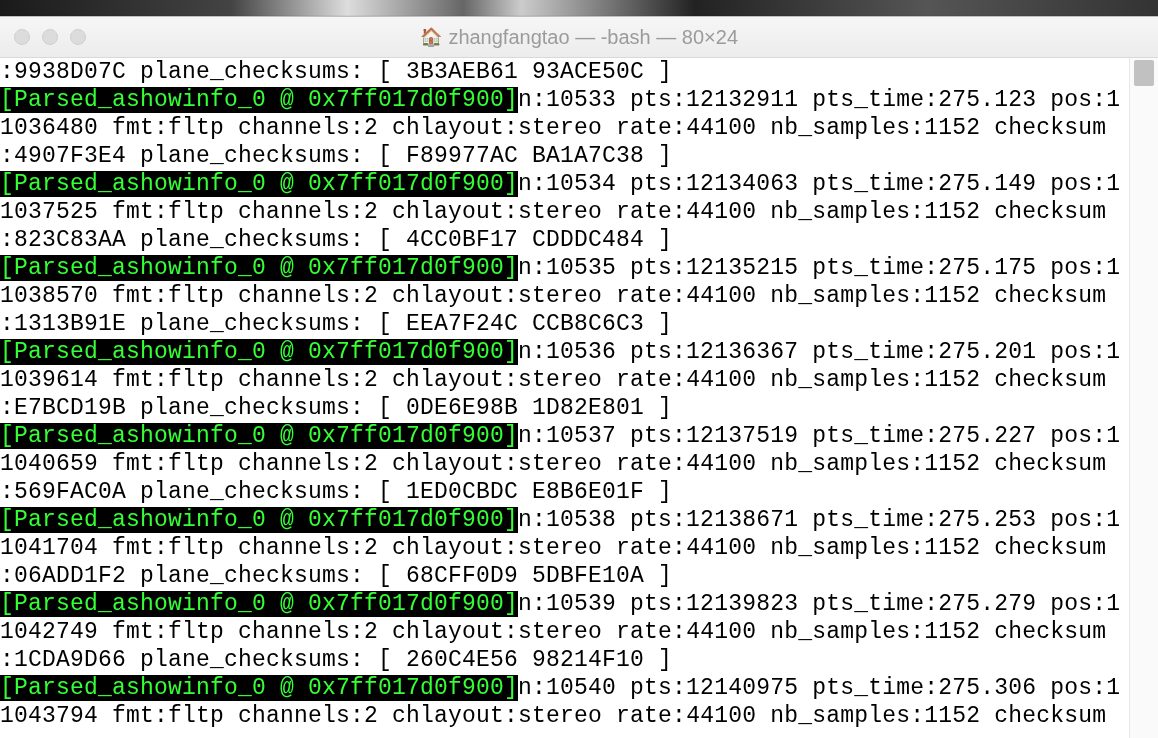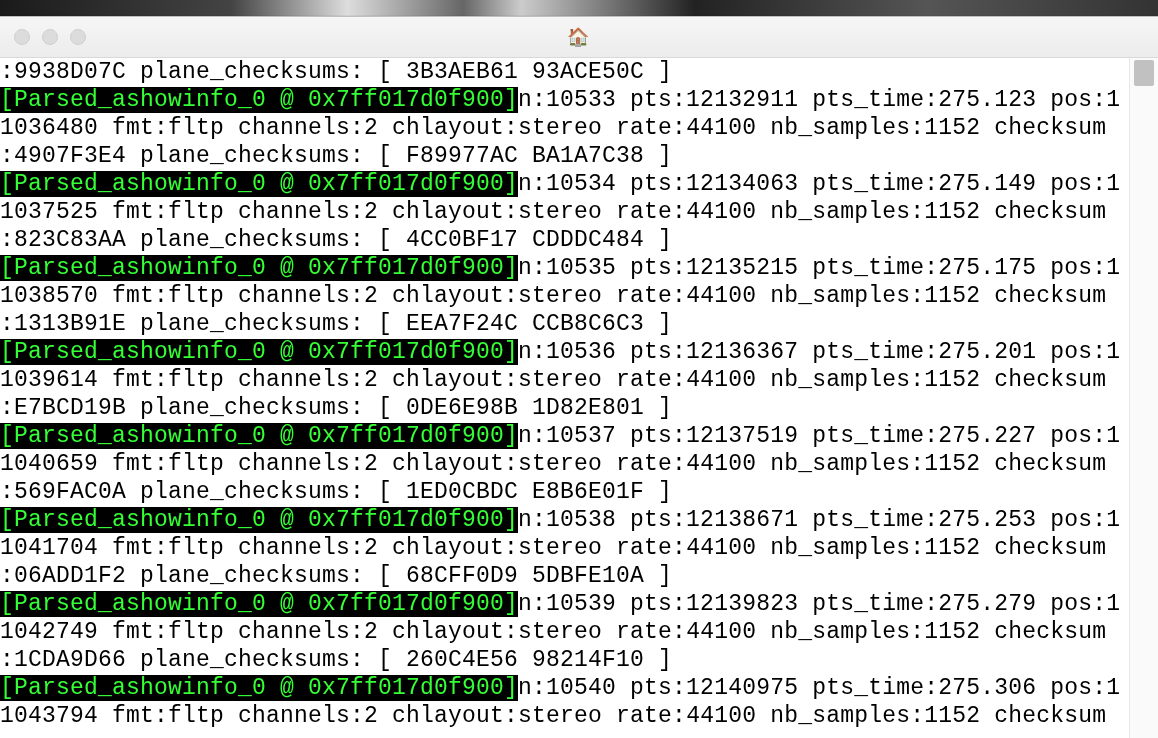--- a/index.html
+++ b/index.html
@@ -109,20 +109,21 @@
 
 <div class="window">
   <div class="titlebar">
     <div class="traffic">
       <div class="dot"></div>
       <div class="dot"></div>
       <div class="dot"></div>
     </div>
     <div class="title-center">
       <span class="home-icon">🏠</span>
+      <span>zhangfangtao — -bash — 80×24</span>
     </div>
   </div>
 
   <div class="body" id="term"><span>:9938D07C plane_checksums: [ 3B3AEB61 93ACE50C ]</span>
 <span><span class="prefix">[Parsed_ashowinfo_0 @ 0x7ff017d0f900]</span>n:10533 pts:12132911 pts_time:275.123 pos:11036480</span><span> fmt:fltp channels:2 chlayout:stereo rate:44100 nb_samples:1152 checksum</span>
 <span>:4907F3E4 plane_checksums: [ F89977AC BA1A7C38 ]</span>
 <span><span class="prefix">[Parsed_ashowinfo_0 @ 0x7ff017d0f900]</span>n:10534 pts:12134063 pts_time:275.149 pos:11037525</span><span> fmt:fltp channels:2 chlayout:stereo rate:44100 nb_samples:1152 checksum</span>
 <span>:823C83AA plane_checksums: [ 4CC0BF17 CDDDC484 ]</span>
 <span><span class="prefix">[Parsed_ashowinfo_0 @ 0x7ff017d0f900]</span>n:10535 pts:12135215 pts_time:275.175 pos:11038570</span><span> fmt:fltp channels:2 chlayout:stereo rate:44100 nb_samples:1152 checksum</span>
 <span>:1313B91E plane_checksums: [ EEA7F24C CCB8C6C3 ]</span>

